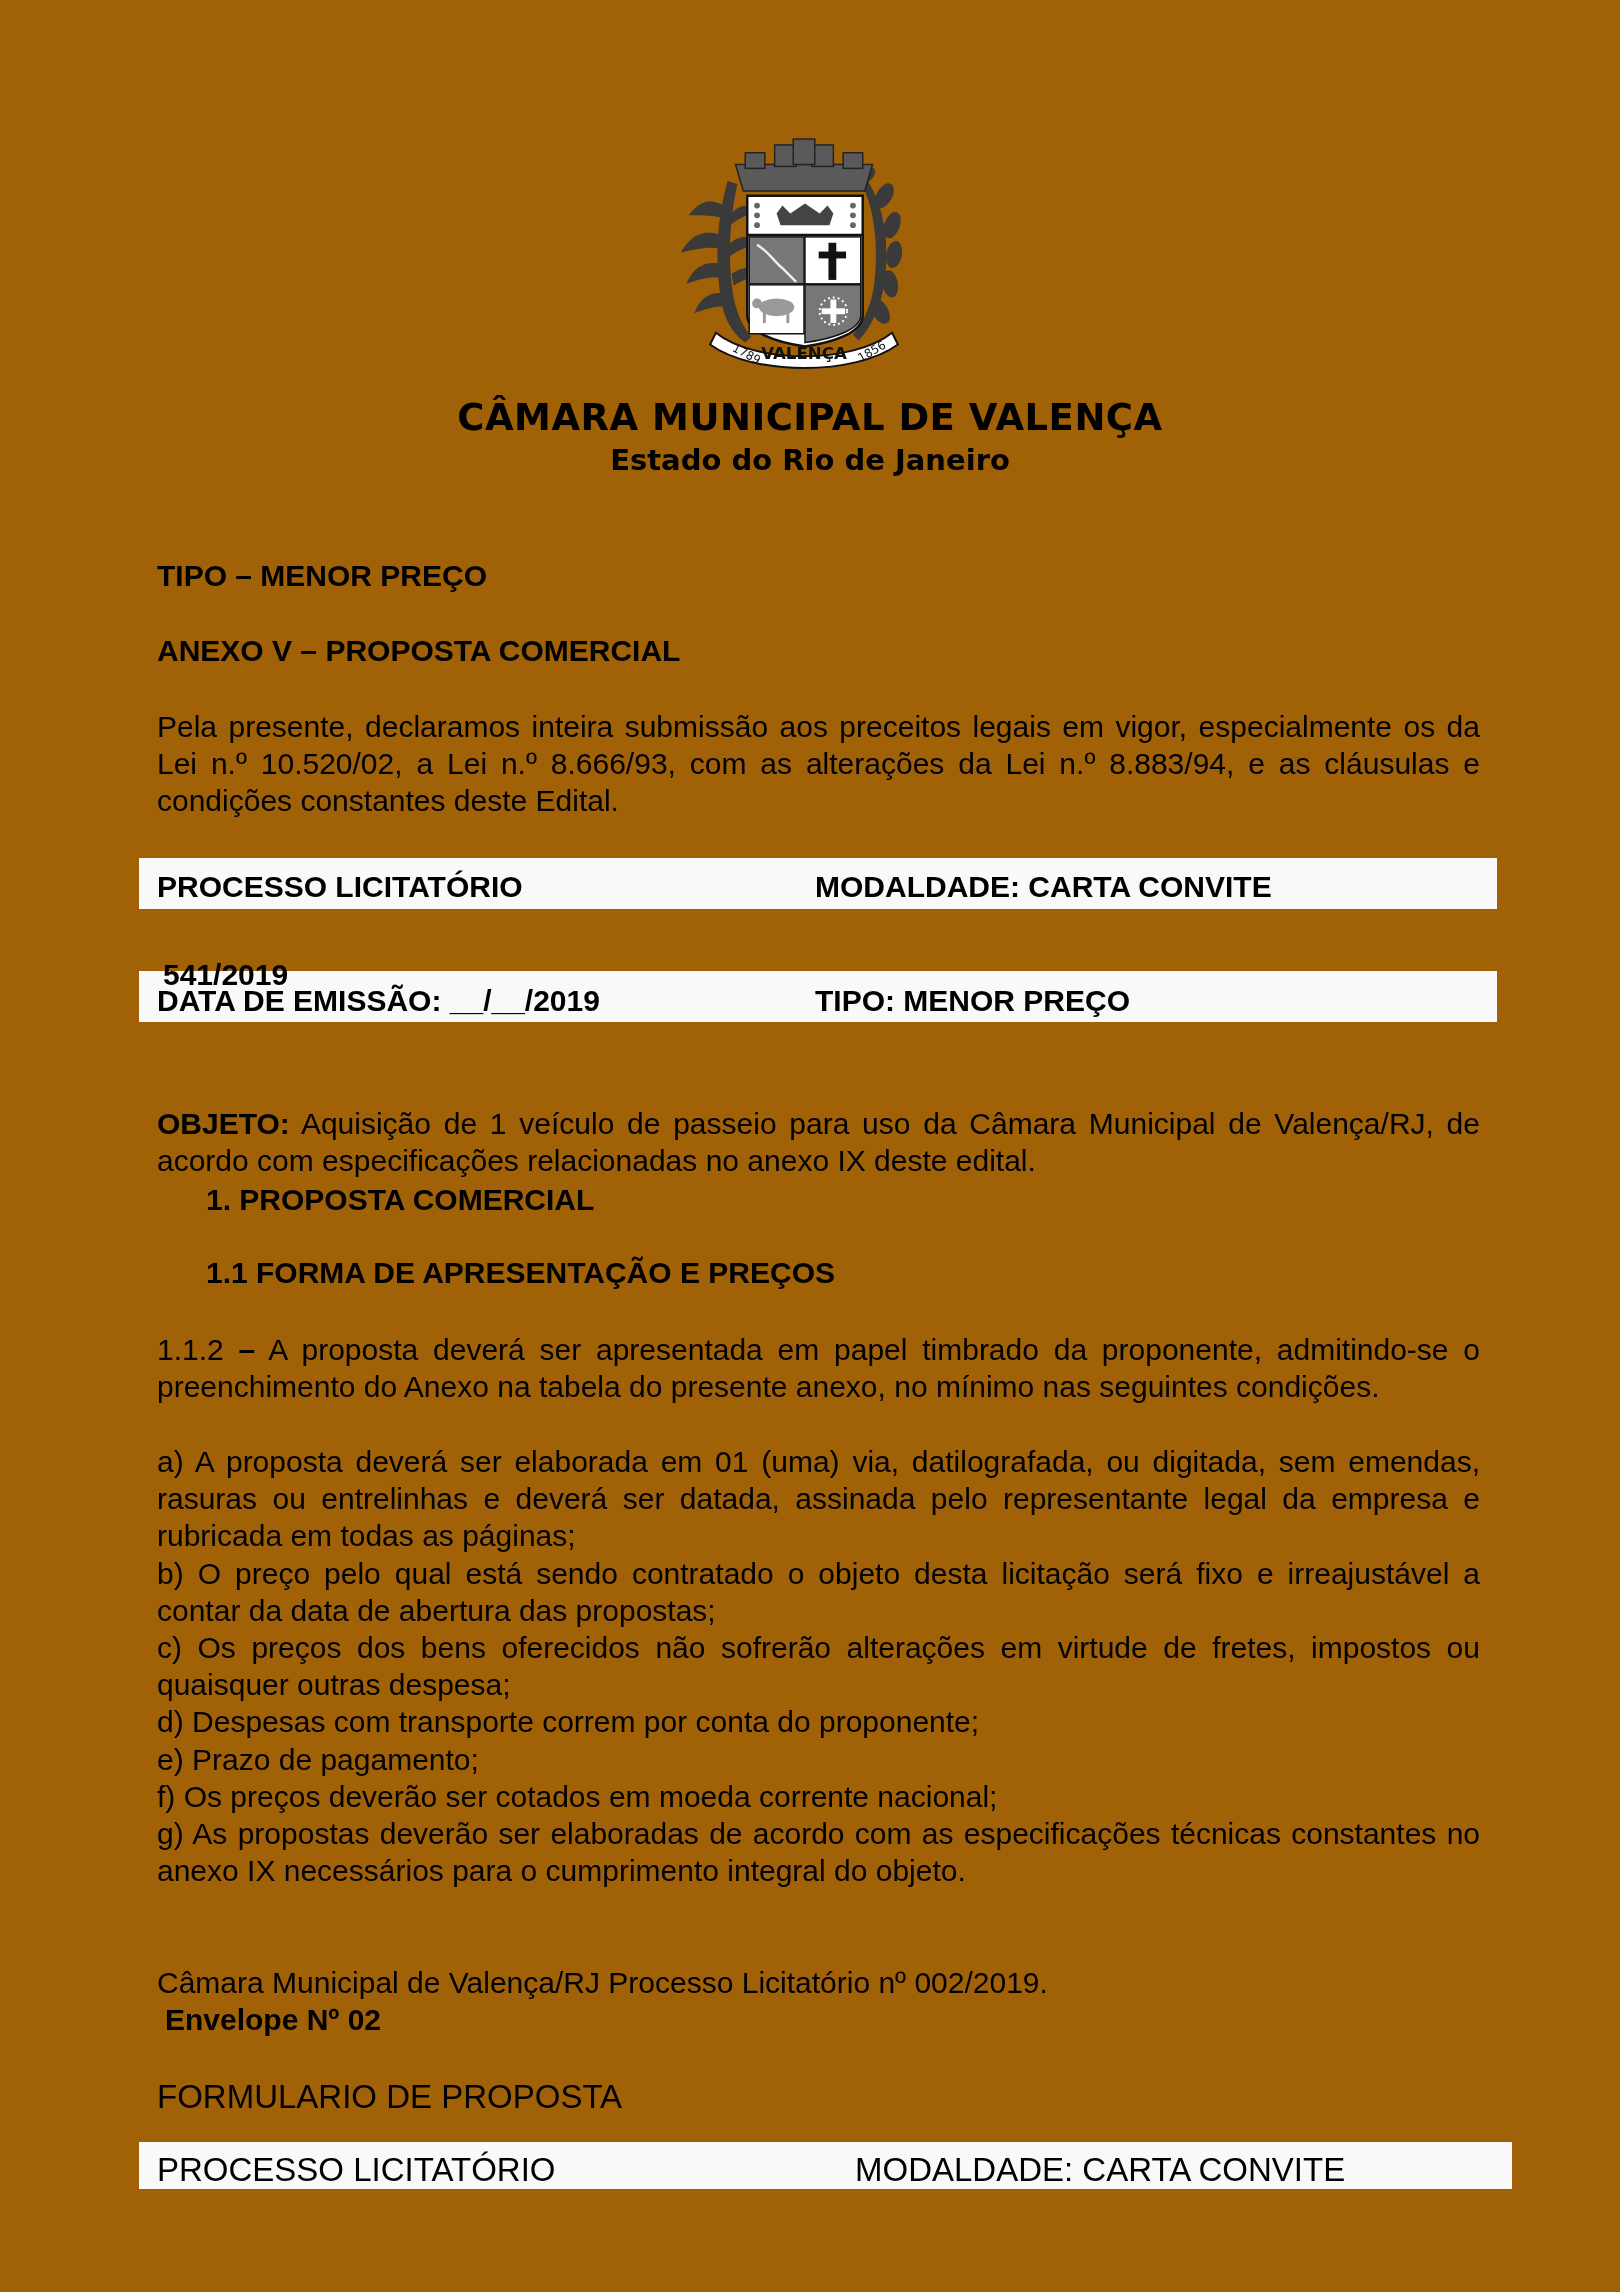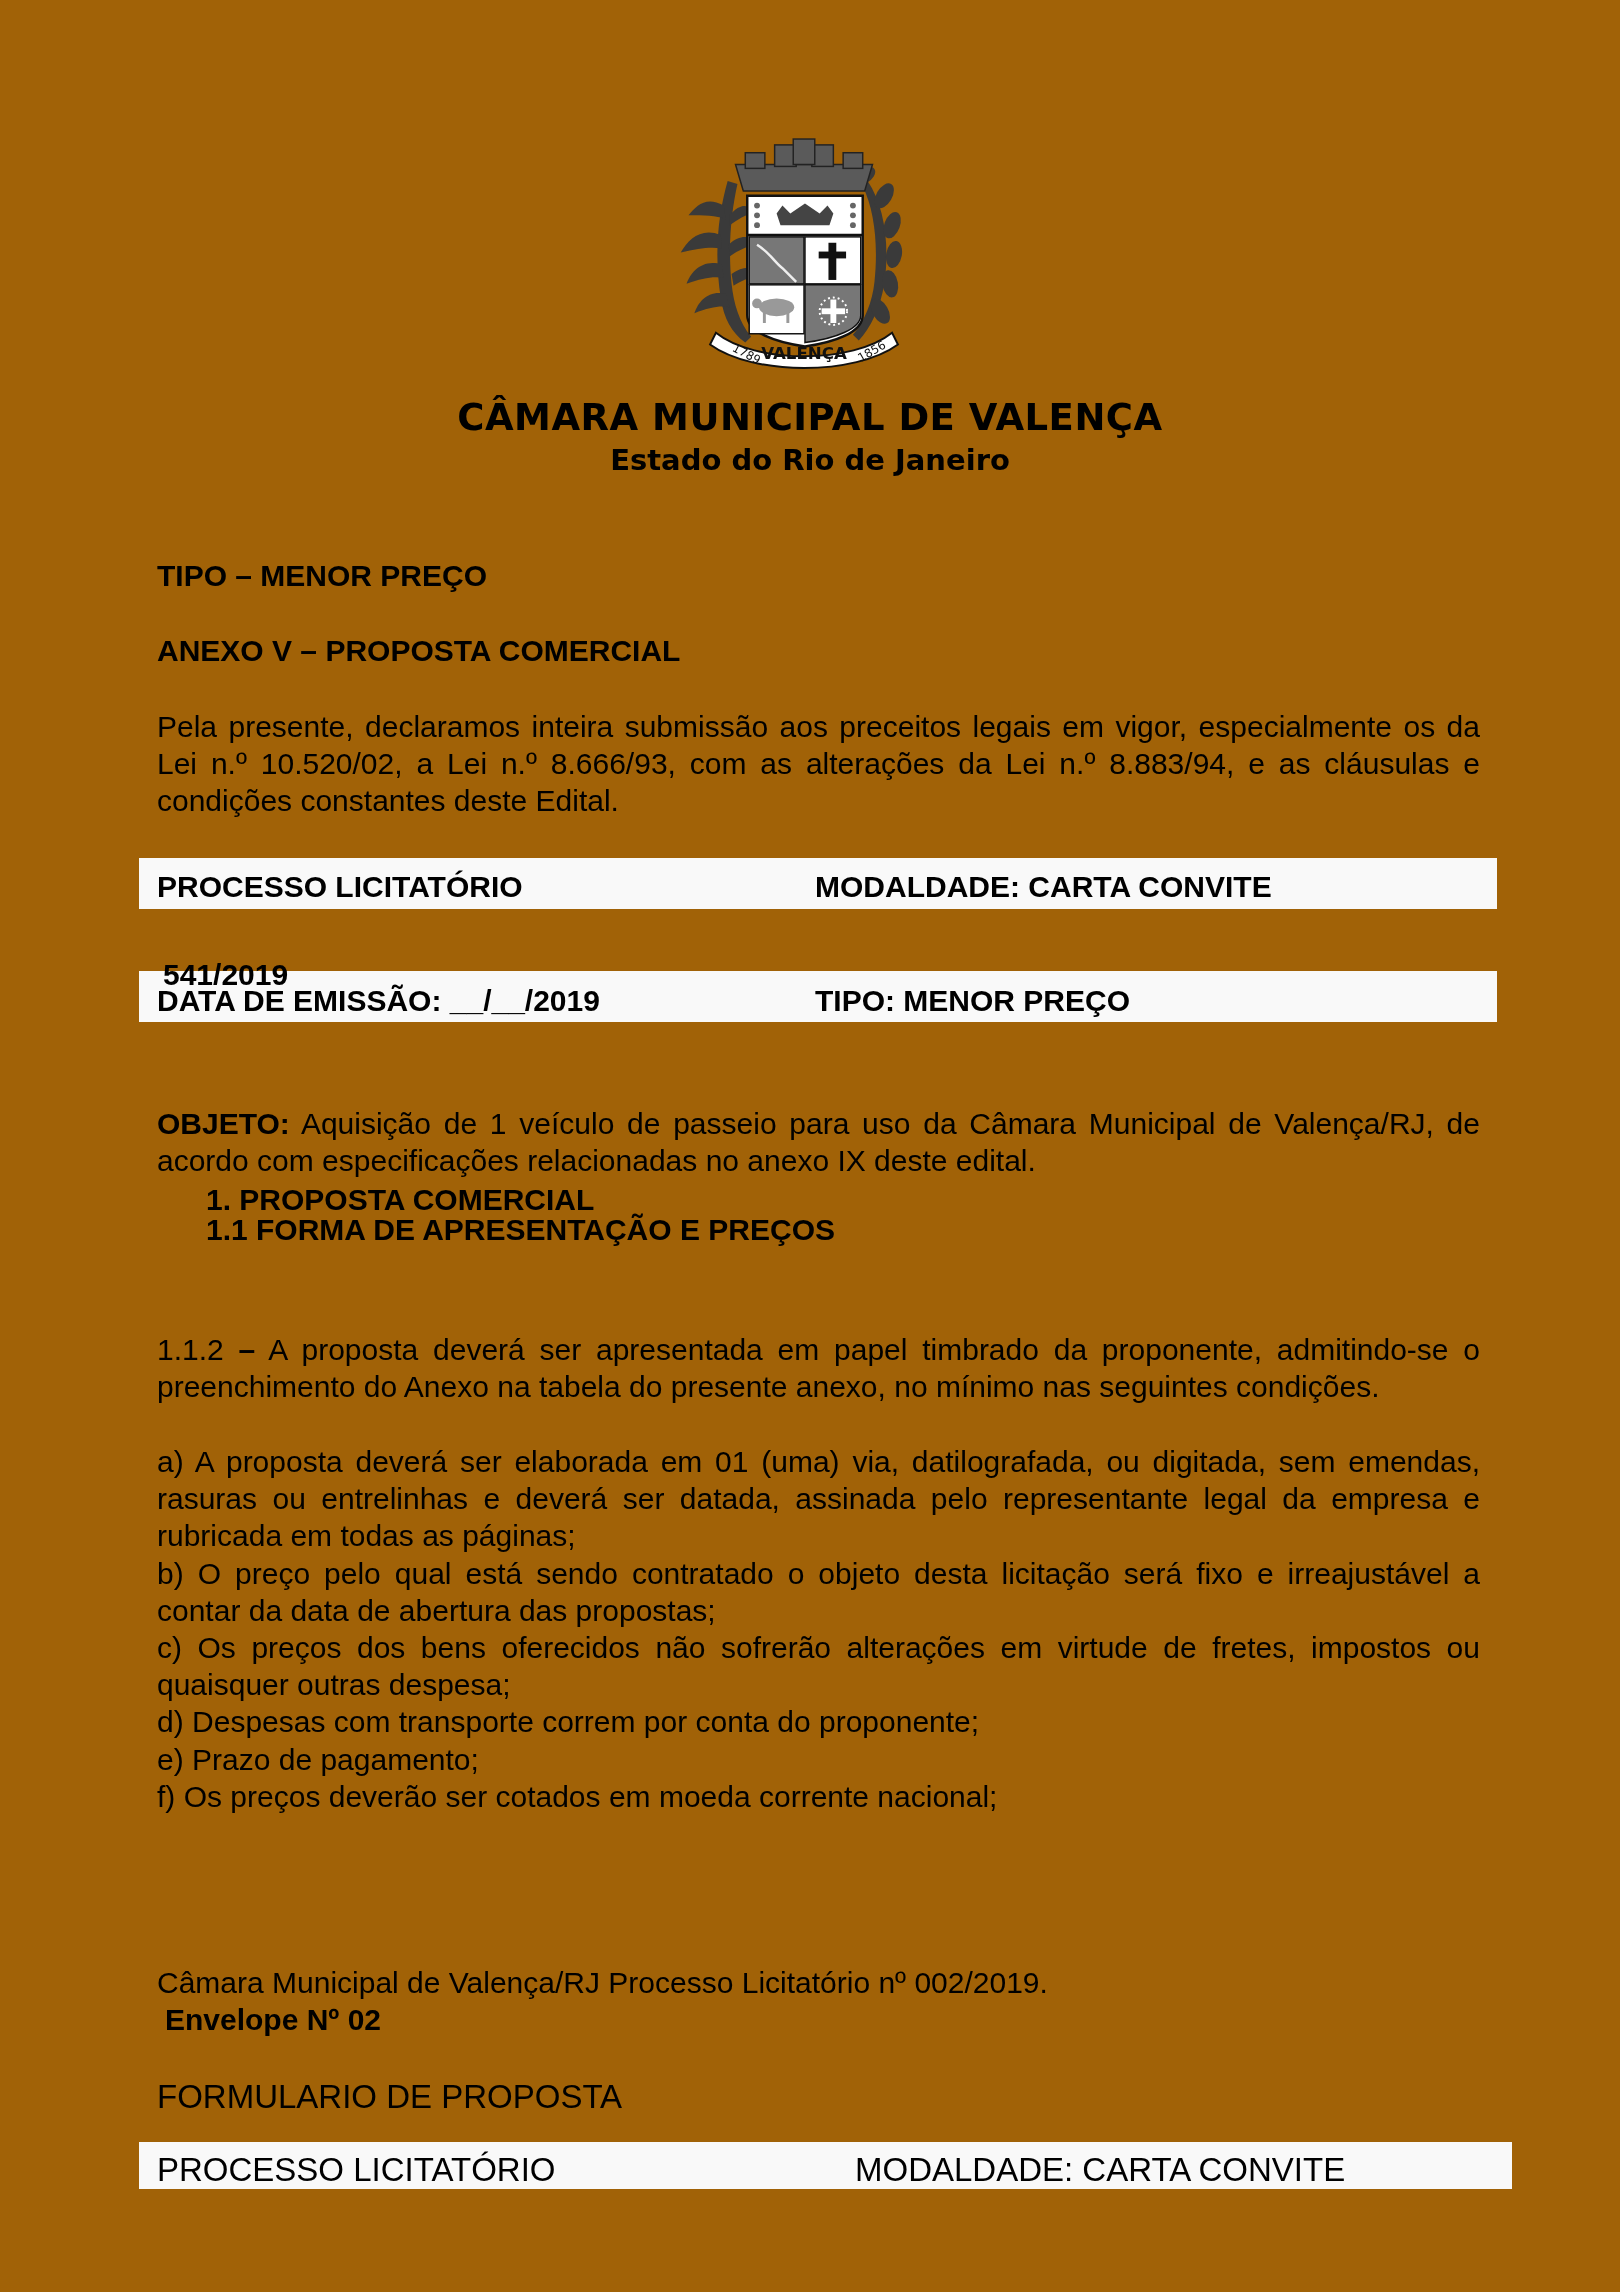--- a/index.html
+++ b/index.html
@@ -116,30 +116,31 @@
     <div class="t b" style="left:157px; top:868px;">PROCESSO LICITATÓRIO</div>
     <div class="t b" style="left:815px; top:868px;">MODALDADE:  CARTA CONVITE</div>
     <div class="t b" style="left:163px; top:925px;margin-top:31px;">541/2019</div>
     <div class="t b" style="left:157px; top:982px;">DATA DE EMISSÃO: __/__/2019</div>
     <div class="t b" style="left:815px; top:982px;text-align:center;">TIPO:  MENOR PREÇO</div>
   </div>
 
   <div class="t body-text last" style="top:1070px;margin-top:35px;"><span class="b">OBJETO:</span> <span>Aquisição de 1 veículo de passeio para uso da Câmara Municipal de Valença/RJ, de acordo com especificações relacionadas no anexo IX deste edital.</span></div>
 
   <div class="t heading" style="left:206px; top:1181px;">1.  PROPOSTA COMERCIAL</div>
-  <div class="t heading" style="left:206px; top:1211px;">1.1 FORMA DE APRESENTAÇÃO E PREÇOS</div>
+  <div class="t heading" style="left:206px; top:1254px;">1.1 FORMA DE APRESENTAÇÃO E PREÇOS</div>
 
   <div class="t body-text last" style="top:1331px;"><span>1.1.2</span> <span class="b">–</span><span> A proposta deverá ser apresentada em papel timbrado da proponente, admitindo-se o preenchimento do Anexo na tabela do presente anexo, no mínimo nas seguintes condições.</span></div>
 
   <div class="t body-text last" style="top:1443px;"><span>a)</span> <span>A proposta deverá ser elaborada em 01 (uma) via, datilografada, ou digitada, sem emendas, rasuras ou entrelinhas e deverá ser datada, assinada pelo representante legal da empresa e rubricada em todas as páginas;</span></div>
   <div class="t body-text last" style="top:1555px;"><span>b)</span> <span>O preço pelo qual está sendo contratado o objeto desta licitação será fixo e irreajustável a contar da data de abertura das propostas;</span></div>
   <div class="t body-text last" style="top:1629px;"><span>c)</span> <span>Os preços dos bens oferecidos não sofrerão alterações em virtude de fretes, impostos ou quaisquer outras despesa;</span></div>
   <div class="t body-text last" style="top:1703px;"><span>d)</span> <span>Despesas com transporte correm por conta do proponente;</span></div>
   <div class="t body-text last" style="top:1741px;"><span>e)</span> <span>Prazo de pagamento;</span></div>
   <div class="t body-text last" style="top:1778px;"><span>f)</span> <span>Os preços deverão ser cotados em moeda corrente nacional;</span></div>
+  <div class="t body-text last" style="top:1815px;"><span>g)</span> <span>As propostas deverão ser elaboradas de acordo com as especificações técnicas constantes no anexo IX  necessários para o cumprimento integral do objeto.</span></div>
 
   <div class="t" style="left:157px; top:1964px;">Câmara Municipal de Valença/RJ Processo Licitatório nº 002/2019.</div>
   <div class="t b" style="left:165px; top:2001px;">Envelope Nº 02</div>
 
   <div class="t small-b" style="left:157px; top:2078px;">FORMULARIO DE PROPOSTA</div>
 
   <div>
     <div class="shade" style="left:139px; top:2142px; width:265px; height:47px;"></div>
     <div class="shade" style="left:404px; top:2142px; width:1108px; height:47px;"></div>
     <div class="t small-b" style="left:157px; top:2151px;">PROCESSO LICITATÓRIO</div>

